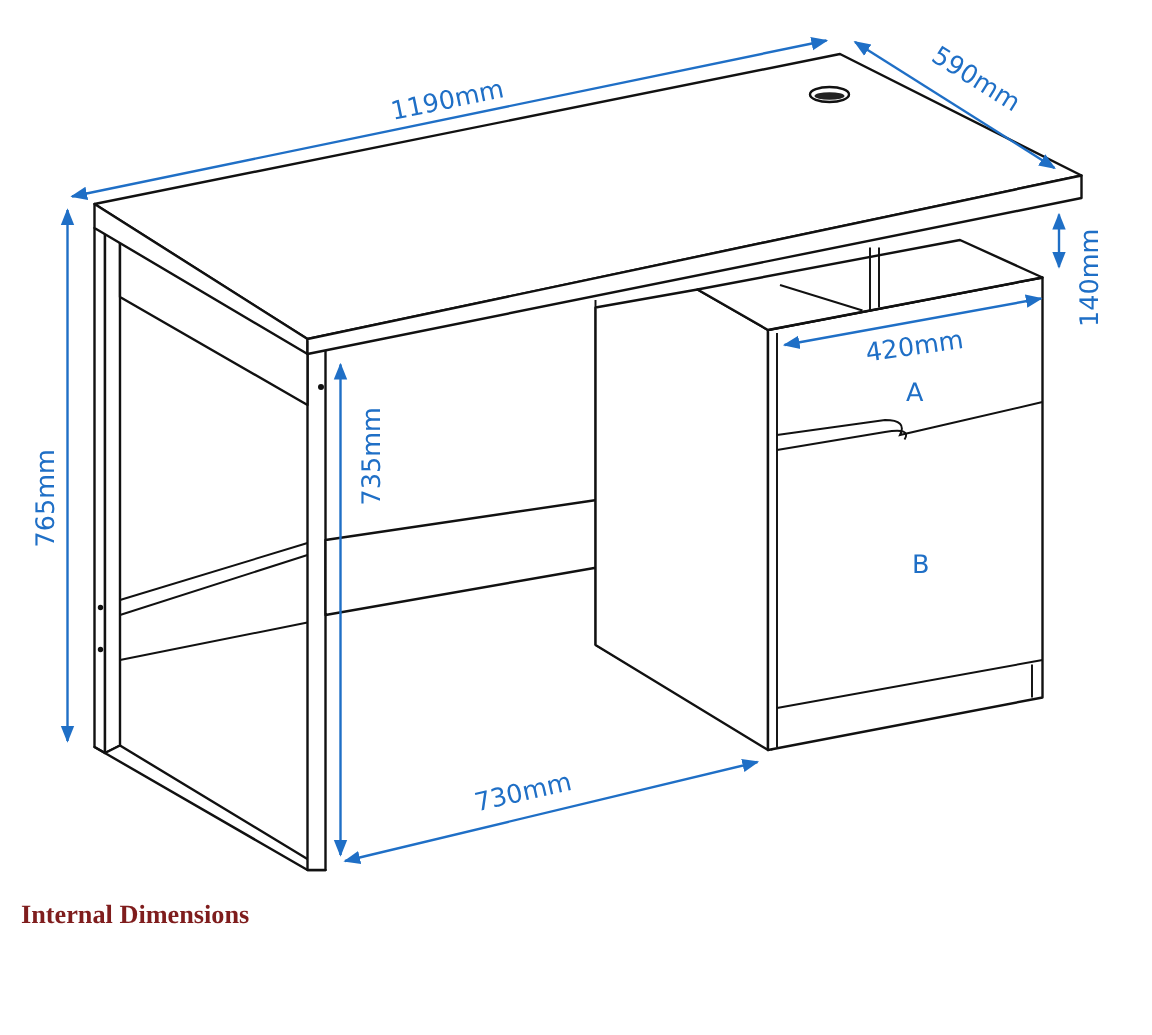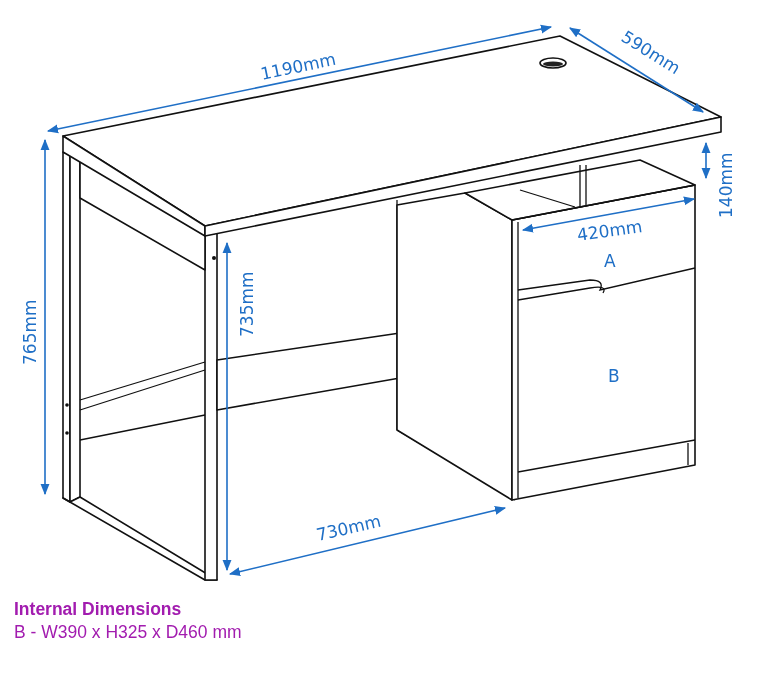--- a/index.html
+++ b/index.html
@@ -2,21 +2,21 @@
 <html><head>
   <meta charset="utf-8">
   <style>
     html, body { margin: 0; padding: 0; background: #ffffff; }
     body { width: 768px; height: 690px; position: relative; overflow: hidden; font-family: "DejaVu Sans", sans-serif; }
     #stage { position: absolute; left: 0; top: 0; width: 768px; height: 690px; }
     svg text { font-family: "DejaVu Sans", sans-serif; fill: #1f6fc6; }
     .ln { stroke: #111; stroke-width: 1.6; fill: #fff; stroke-linejoin: round; }
     .ln2 { stroke: #111; stroke-width: 1.3; fill: none; }
     .dim { stroke: #1f6fc6; stroke-width: 1.6; fill: none; }
-    .legend { position: absolute; left: 14px; top: 598px; color: #a21caf; font-family: Liberation Sans, sans-serif; font-size: 17.5px; line-height: 23px; }
+    .legend { position: absolute; left: 14px; top: 598px; color: #7f1d1d; font-family: Liberation Serif, serif; font-size: 17.5px; line-height: 23px; }
     .legend .title { font-weight: bold; }
   </style>
 </head>
 <body>
 
 <div id="stage">
   <svg width="768" height="690" viewBox="0 0 768 690" xmlns="http://www.w3.org/2000/svg">
     <defs>
       <marker id="arr" viewBox="0 0 10 10" refX="9" refY="5" markerWidth="7" markerHeight="7" orient="auto-start-reverse">
         <path d="M0,1 L10,5 L0,9 z" fill="#1f6fc6"></path>
@@ -98,15 +98,14 @@
       <line class="dim" x1="230" y1="574" x2="505" y2="508" marker-start="url(#arr)" marker-end="url(#arr)"></line>
       <text x="318" y="541" font-size="17" transform="rotate(-13 318 541)">730mm</text>
     </g>
 
     <text x="604" y="267" font-size="17">A</text>
     <text x="608" y="382" font-size="17">B</text>
   </svg>
 
   <div class="legend">
     <div class="title">Internal Dimensions</div>
-    <div>B - W390 x H325 x D460 mm</div>
   </div>
 </div>
 
 </body></html>

